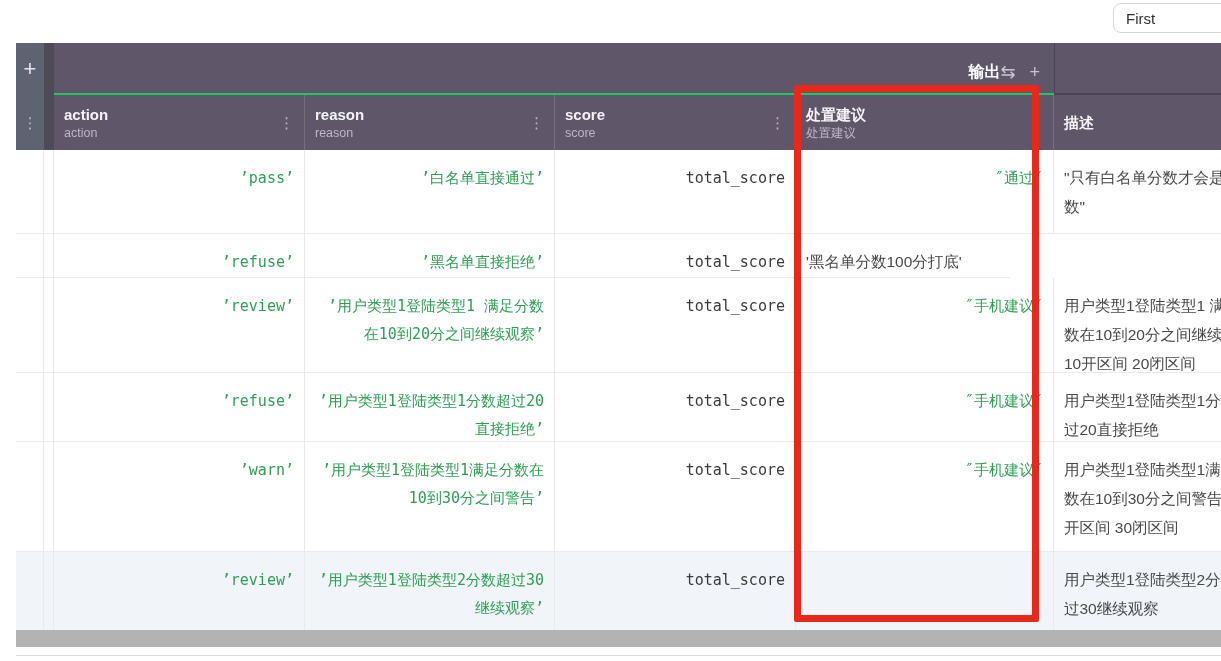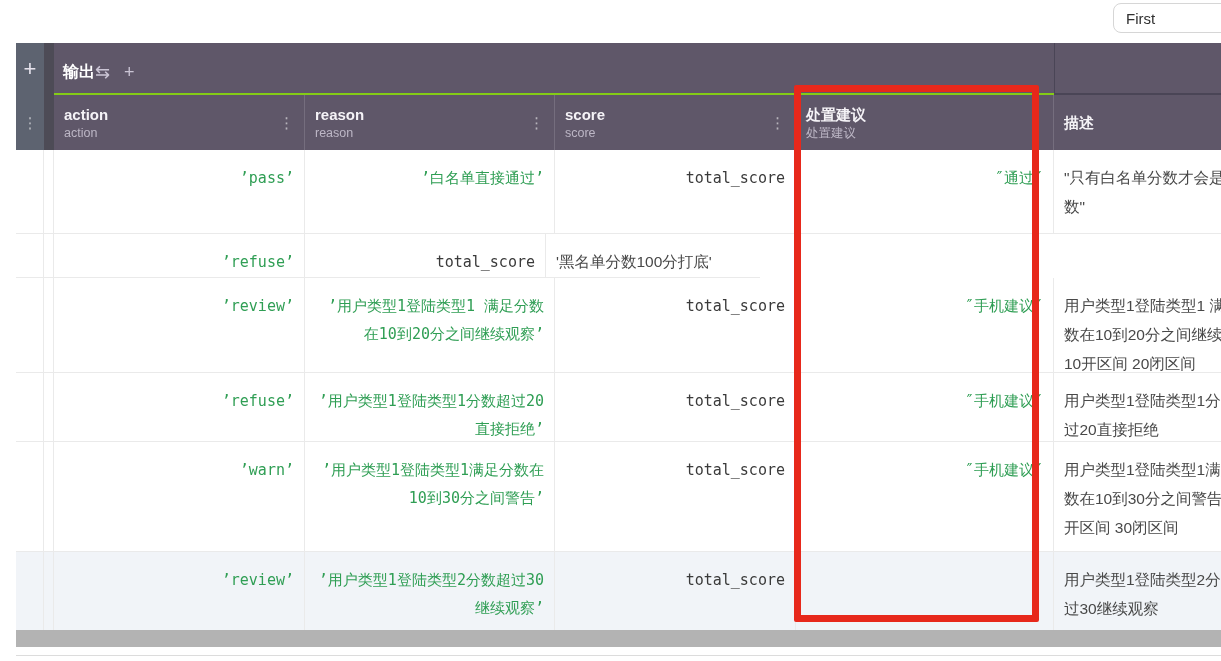--- a/index.html
+++ b/index.html
@@ -17,21 +17,21 @@
   
   .grid { position:absolute; left:0; top:43px; width:1252px; }
   .row-line { display:flex; }
   .cell { flex:0 0 auto; position:relative; overflow:hidden; }
 
   
   .group-row { height:52px; }
   .g-handle { width:28px; background:#5d6370; display:flex; align-items:center; justify-content:center; }
   .g-gutter { width:10px; background:#4d4b56; }
   .g-main { width:1000px; background:#5f5769; display:flex; align-items:center;
-    justify-content:flex-start; padding:8px 14px 0 9px; border-bottom:2px solid #84cc16; }
+    justify-content:flex-end; padding:8px 14px 0 9px; border-bottom:2px solid #22c55e; }
   .g-right { width:214px; background:#5f5769; border-left:1px solid #4a4556; border-bottom:2px solid #4a4556; }
   .plus-icon { color:#e6e2ec; font-size:22px; font-weight:400; line-height:1; }
   .group-title { color:#ffffff; font-size:16px; font-weight:bold; }
   .group-icons { display:flex; gap:14px; align-items:center; }
   .group-icons span { color:#cac4d4; font-size:18px; line-height:1; cursor:default; }
 
   
   .header-row { height:55px; }
   .h-handle { width:28px; background:#5d6370; display:flex; align-items:center; justify-content:center; }
   .h-gutter { width:10px; background:#4d4b56; }
@@ -163,20 +163,23 @@
             <div class="cellpad">"只有白名单分数才会是负数"</div>
           </div>
   </div>
 
   <div class="row-line body-row" style="height: 44px;">
     <div class="cell b-handle"></div>
     <div class="cell b-gutter"></div>
     <div class="cell c-action">
             <div class="cellpad mono green">’refuse’</div>
           </div>
+    <div class="cell c-reason">
+            <div class="cellpad mono green">’黑名单直接拒绝’</div>
+          </div>
     <div class="cell c-score">
             <div class="cellpad mono">total_score</div>
           </div>
     <div class="cell c-desc">
             <div class="cellpad">'黑名单分数100分打底'</div>
           </div>
   </div>
 
   <div class="row-line body-row" style="height: 95px;">
     <div class="cell b-handle"></div>

